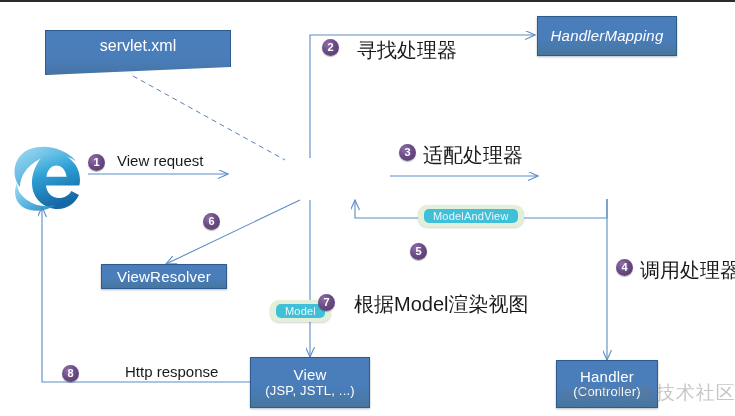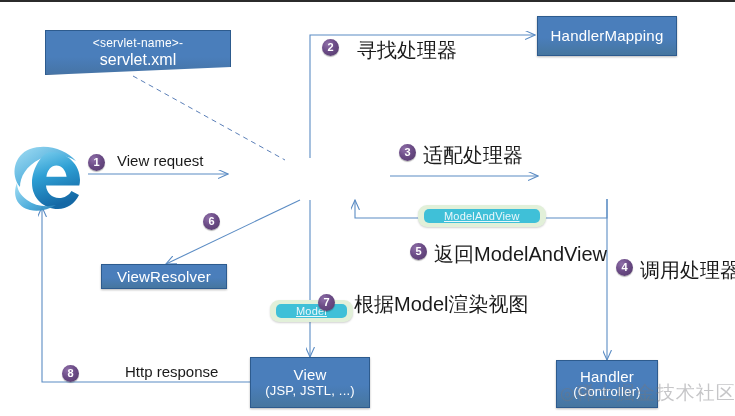--- a/index.html
+++ b/index.html
@@ -67,24 +67,23 @@
     padding:4px 6px;
     box-sizing:border-box;
     box-shadow:0 1px 2px rgba(0,0,0,.18);
   }
   .pill .inner{
     background:#3fc0d8;
     border-radius:5px;
     color:#eaf7fb;
     font-size:11px;
     text-align:center;
-    padding:1px 20px;
+    padding:1px 9px;
     letter-spacing:.2px;
     white-space:nowrap;
-    text-decoration:underline;
   }
 
   
   .step{
     position:absolute;
     width:17px;height:17px;border-radius:50%;
     background:radial-gradient(circle at 34% 30%,#8f6fa8 0%,#6b4b86 45%,#533a69 100%);
     color:#fff;font-size:11px;font-weight:bold;
     display:flex;align-items:center;justify-content:center;
     box-shadow:0 1px 1px rgba(0,0,0,.3);
@@ -173,26 +172,25 @@
              L71,60 C67,68.6 59,74 50,74 C36,74 24,63.5 24,48
              C24,31.5 36,17 42,17 Z
              M38.4,41.8 L58.6,41.8 C57.6,35 53.6,30.6 48.4,30.6
              C43.3,30.6 39.4,35 38.4,41.8 Z" fill="url(#ieBlue)"></path>
 
     <path d="M9,48 C4,60 9,72 22,75 C30,77 40,75 48,70
              C38,72.5 27,71 19,65 C12,60 9,54 9,48 Z" fill="url(#ieRing)" opacity=".95"></path>
   </svg>
 
   <div id="servlet-xml">
-    <span class="l1">&lt;servlet-name&gt;-</span>
     <span class="l2">servlet.xml</span>
   </div>
 
 
-  <div class="node blue" style="left:537px;top:14px;width:140px;height:40px;">
+  <div class="node blue" style="left:537px;top:14px;width:140px;height:40px;font-style:italic;">
     <span>HandlerMapping</span>
   </div>
 
 
   <div class="node blue" style="left:556px;top:358px;width:102px;height:48px;">
     <span>Handler</span>
     <span class="sub">(Controller)</span>
   </div>
 
   <div class="node blue" style="left:101px;top:262px;width:126px;height:25px;align-items:center;">
@@ -218,21 +216,20 @@
   <div class="step" style="left:322px;top:37px;">2</div>
   <div class="lbl" style="left:357px;top:35px;">寻找处理器</div>
 
   <div class="step" style="left:399px;top:142px;">3</div>
   <div class="lbl" style="left:423px;top:140px;">适配处理器</div>
 
   <div class="step" style="left:616px;top:257px;">4</div>
   <div class="lbl" style="left:640px;top:255px;">调用处理器</div>
 
   <div class="step" style="left:410px;top:241px;">5</div>
-  <div class="lbl" style="left:434px;top:239px;">返回ModelAndView</div>
 
   <div class="step" style="left:203px;top:211px;">6</div>
 
   <div class="step" style="left:318px;top:292px;">7</div>
   <div class="lbl" style="left:354px;top:289px;">根据Model渲染视图</div>
 
   <div class="step" style="left:62px;top:363px;">8</div>
   <div class="lbl en" style="left:105px;top:361px;margin-left:20px;">Http response</div>
 
   <div id="watermark">

